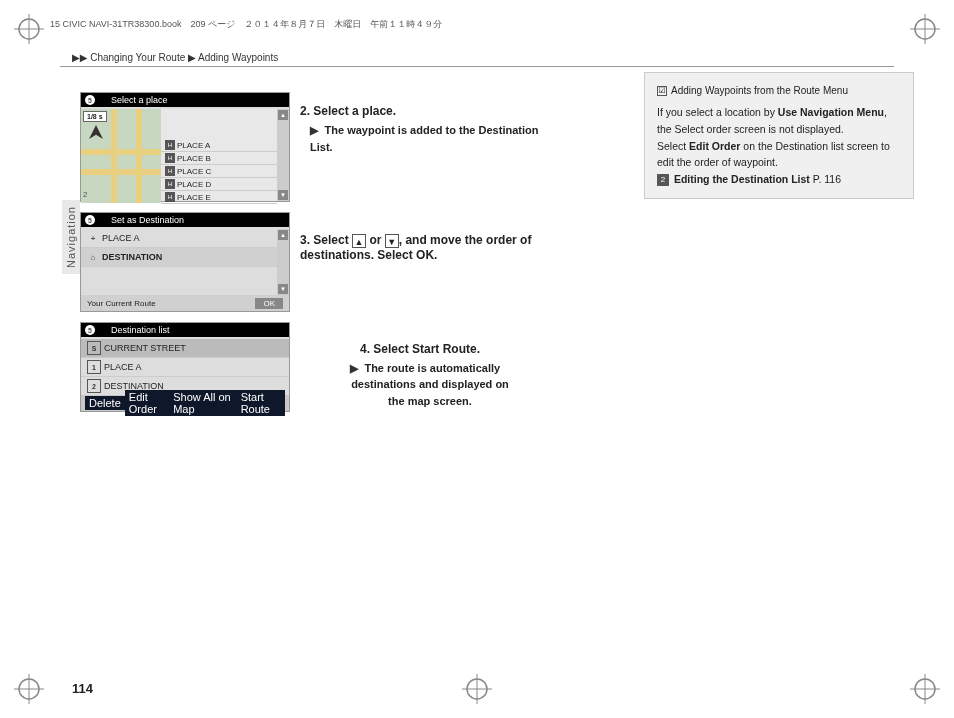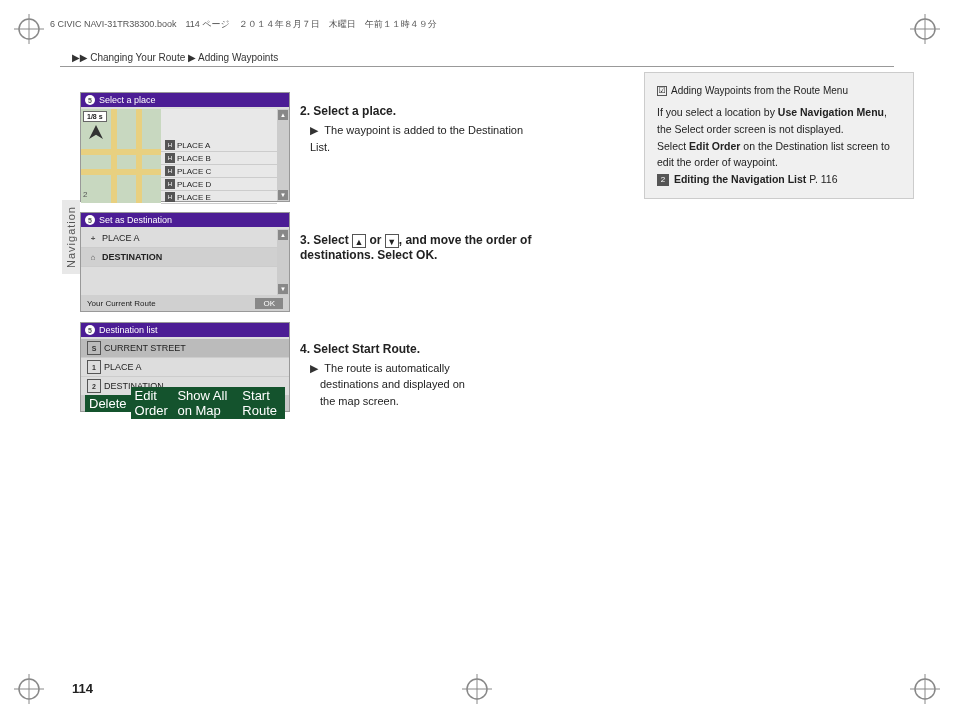--- a/index.html
+++ b/index.html
@@ -85,27 +85,27 @@
       background: #ddd;
       position: relative;
       font-size: 9px;
     }
 
     
     .screen1 {
       height: 110px;
     }
     .screen-titlebar {
-      background: #4c1d95;
+      background: #000000;
       color: #fff;
       padding: 2px 4px;
       font-size: 9px;
       display: flex;
       align-items: flex-start;
-      gap: 4px;
+      gap: 16px;
     }
     .screen-titlebar .icon-circle {
       width: 10px; height: 10px;
       border-radius: 50%;
       background: #fff;
       display: inline-flex;
       align-items: center;
       justify-content: center;
       font-size: 7px;
       color: #555;
@@ -288,24 +288,24 @@
       right: 0;
       height: 16px;
       background: #c8c8c8;
       display: flex;
       align-items: center;
       justify-content: space-between;
       padding: 0 4px;
       font-size: 7.5px;
     }
     .footer-btn {
-      background: #14532d;
+      background: #0f172a;
       color: #fff;
       padding: 1px 4px;
-      font-size: 13px;
+      font-size: 11px;
     }
 
     
     .instructions-col {
       position: absolute;
       left: 220px;
       top: 0;
       width: 240px;
     }
 
@@ -315,20 +315,21 @@
     .step-header {
       font-weight: bold;
       font-size: 12px;
       margin-bottom: 4px;
       margin-top: 32px;
     }
     .step-text {
       font-size: 11px;
       line-height: 1.5;
       padding-left: 10px;
+      font-weight: bold;
     }
     .step-text .arrow-indicator {
       color: #333;
       margin-right: 3px;
     }
     .bold { font-weight: bold; }
 
     
     .info-panel {
       position: absolute;
@@ -429,21 +430,21 @@
 
 <div class="reg-mark" style="bottom:14px;left:50%;transform:translateX(-50%);">
   <svg width="30" height="30" viewBox="0 0 30 30">
     <circle cx="15" cy="15" r="10" fill="none" stroke="#888" stroke-width="1.5"></circle>
     <line x1="15" y1="0" x2="15" y2="30" stroke="#888" stroke-width="1"></line>
     <line x1="0" y1="15" x2="30" y2="15" stroke="#888" stroke-width="1"></line>
   </svg>
 </div>
 
 <div class="header-strip">
-  <span>6 CIVIC NAVI-31TR38300.book　114 ページ　２０１４年８月７日　木曜日　午前１１時４９分</span>
+  <span>15 CIVIC NAVI-31TR38300.book　209 ページ　２０１４年８月７日　木曜日　午前１１時４９分</span>
 </div>
 
 <div class="breadcrumb">
   <span>▶▶</span>
   <span>Changing Your Route</span>
   <span>▶</span>
   <span>Adding Waypoints</span>
 </div>
 <div class="breadcrumb-rule"></div>
 
@@ -586,21 +587,21 @@
       </div>
     </div>
 
     <div class="step" style="margin-top:78px;">
       <div class="step-header">
         <span>3.</span>
         <span>Select </span><span style="display:inline-block;width:14px;height:14px;border:1px solid #555;text-align:center;line-height:14px;font-size:9px;vertical-align:middle;">▲</span><span> or </span><span style="display:inline-block;width:14px;height:14px;border:1px solid #555;text-align:center;line-height:14px;font-size:9px;vertical-align:middle;">▼</span><span>, and move the order of destinations. Select </span><span class="bold">OK</span><span>.</span>
       </div>
     </div>
 
-    <div class="step" style="margin-top:80px;">
+    <div class="step" style="margin-top:80px;text-align:center;">
       <div class="step-header">
         <span>4.</span>
         <span> Select </span><span class="bold">Start Route</span><span>.</span>
       </div>
       <div class="step-text">
         <span class="arrow-indicator">▶</span>
         <span>The route is automatically</span><br>
         <span style="padding-left:10px;">destinations and displayed on</span><br>
         <span style="padding-left:10px;">the map screen.</span>
       </div>
@@ -617,21 +618,21 @@
       <p>
         <span>If you select a location by </span><span class="bold">Use Navigation Menu</span><span>,</span>
       </p>
       <p>the Select order screen is not displayed.</p>
       <p>
         <span>Select </span><span class="bold">Edit Order</span><span> on the Destination list screen to</span>
       </p>
       <p>edit the order of waypoint.</p>
       <p>
         <span class="link-icon">2</span>
-        <span class="bold">Editing the Navigation List</span>
+        <span class="bold">Editing the Destination List</span>
         <span> P. 116</span>
       </p>
     </div>
   </div>
 
 </div>
 
 <div class="page-number">114</div>
 
 </body></html>

